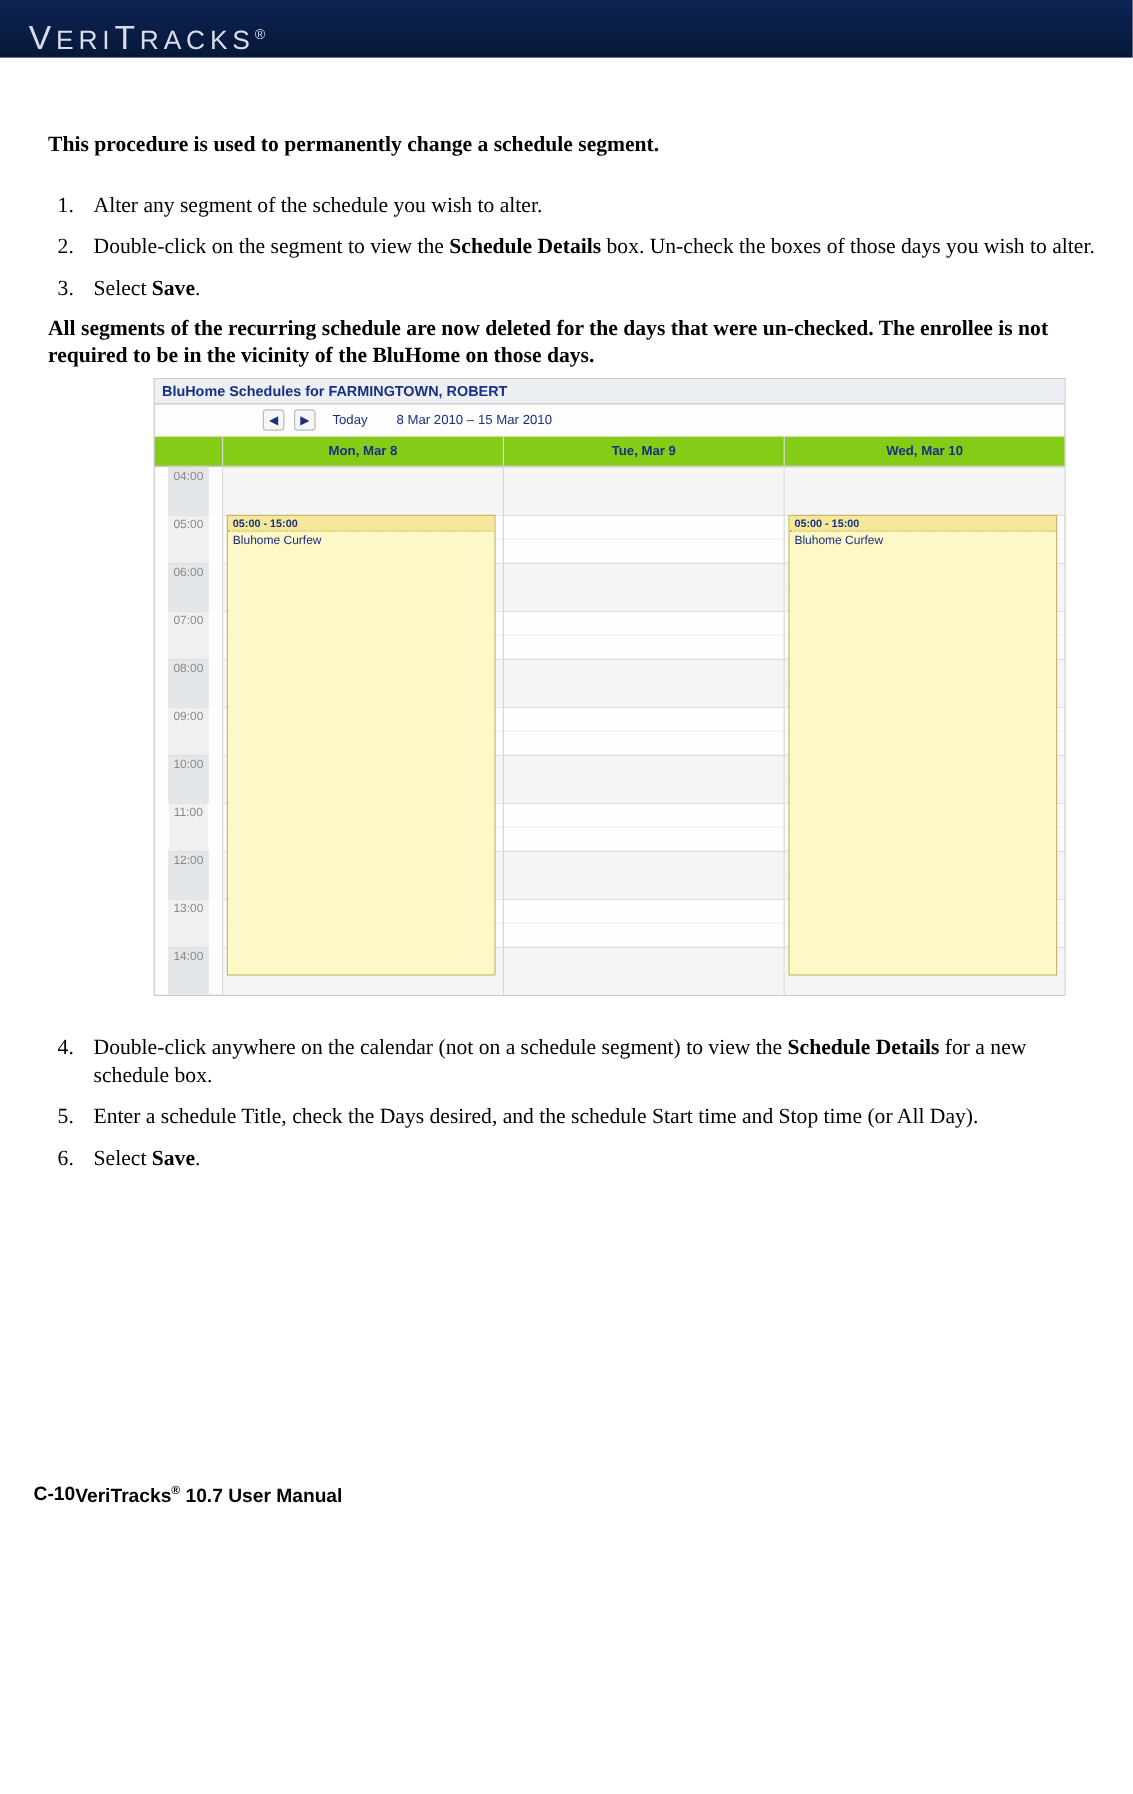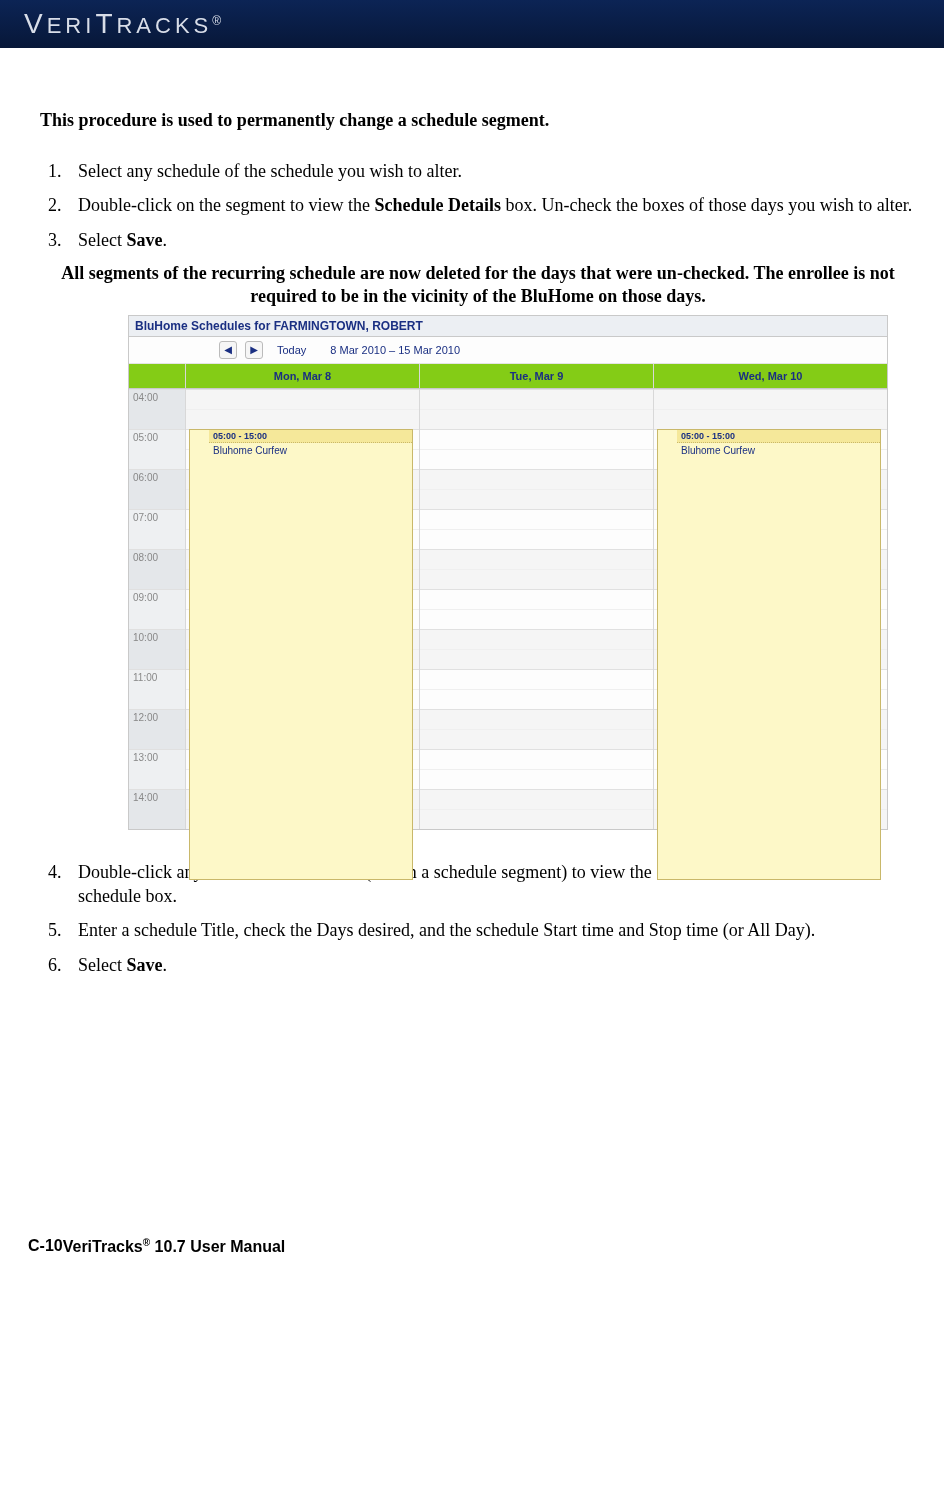--- a/index.html
+++ b/index.html
@@ -9,21 +9,21 @@
     width: 944px;
     margin: 0 auto;
     padding: 0;
   }
   .header-bar {
     background: #0a1f44;
     background: linear-gradient(#0c2455, #071738);
     height: 48px;
     width: 100%;
     display: flex;
-    align-items: center;
+    align-items: flex-end;
     padding-left: 24px;
     position: relative;
   }
   .logo-text {
     color: #d8dde8;
     font-family: Arial, sans-serif;
     font-size: 22px;
     letter-spacing: 4px;
     font-weight: 300;
   }
@@ -52,21 +52,20 @@
   ol.steps li {
     margin-bottom: 10px;
     padding-left: 12px;
   }
   ol.steps li .b { font-weight: bold; }
   .result-bold {
     font-weight: bold;
     font-size: 18px;
     margin: 10px 0 6px 12px;
     line-height: 1.3;
-    text-align: center;
   }
   
   .shot-wrap {
     margin: 4px 0 30px 100px;
   }
   .shot {
     width: 760px;
     border: 1px solid #c9c9c9;
     font-family: Arial, sans-serif;
     font-size: 11px;
@@ -119,20 +118,21 @@
   }
   .cal-head div:first-child { border-left: none; }
   .cal-body {
     display: grid;
     grid-template-columns: 56px 1fr 1fr 1fr;
     position: relative;
   }
   .time-col {
     display: flex;
     flex-direction: column;
+    align-items: center;
   }
   .time-slot {
     height: 40px;
     border-top: 1px solid #e0e0e0;
     background: #eef0f2;
     color: #888;
     font-size: 10px;
     padding: 2px 4px;
   }
   .time-slot.alt { background: #e4e7ea; }
@@ -143,27 +143,26 @@
   .half-row {
     height: 20px;
     border-top: 1px solid #efefef;
   }
   .half-row.full { border-top: 1px solid #e0e0e0; }
   .half-row.shade { background: #f5f5f5; }
   .event {
     position: absolute;
     left: 3px; right: 6px;
     top: 40px;
-    height: 451px;
+    height: 384px;
     background: #fdf8c8;
     border: 1px solid #c9b86a;
     font-size: 10px;
     color: #333;
     overflow: hidden;
-    padding-left: 19px;
   }
   .event .ev-time {
     background: #f5e89a;
     color: #1a2f82;
     font-weight: bold;
     font-size: 9px;
     text-align: left;
     border-bottom: 1px dotted #c9b86a;
     padding: 1px 4px;
   }
@@ -189,21 +188,21 @@
 <div class="header-bar">
   <div class="logo-text">
     <span class="v">V</span><span>ERI</span><span class="t">T</span><span>RACKS</span><span class="logo-reg">®</span>
   </div>
 </div>
 
 <div class="content">
   <p class="intro-bold">This procedure is used to permanently change a schedule segment.</p>
 
   <ol class="steps" id="steps-a">
-      <li>Select any schedule of the schedule you wish to alter.</li>
+      <li>Alter any segment of the schedule you wish to alter.</li>
       <li>Double-click on the segment to view the <span class="b">Schedule Details</span> box.  Un-check the boxes of those days you wish to alter.</li>
       <li>Select <span class="b">Save</span>.</li>
     </ol>
 
   <p class="result-bold">All segments of the recurring schedule are now deleted for the days that were un-checked.  The enrollee is not required to be in the vicinity of the BluHome on those days.</p>
 
   <div class="shot-wrap">
     <div class="shot">
       <div class="shot-title">BluHome Schedules for FARMINGTOWN, ROBERT</div>
       <div class="nav-row">

